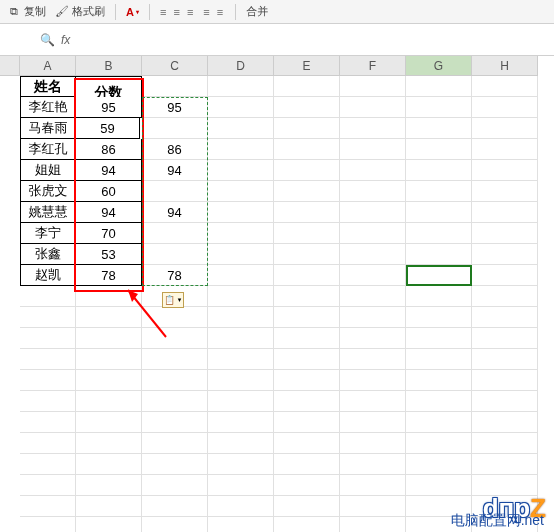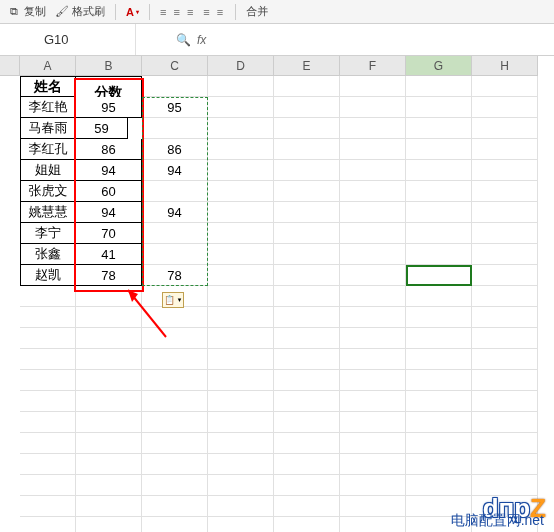--- a/index.html
+++ b/index.html
@@ -54,23 +54,20 @@
   <span class="ribbon-sep"></span>
   <span class="ribbon-item" style="letter-spacing:2px;color:#666;">≡ ≡ ≡</span>
   <span class="ribbon-item" style="letter-spacing:2px;color:#666;">≡ ≡</span>
   <span class="ribbon-sep"></span>
   <span class="ribbon-item">
     <span>合并</span>
   </span>
 </div>
 
 <div class="name-bar">
-  <div class="name-box">
-    <span>G10</span>
-  </div>
   <div class="fx-area">
     <span style="color:#888;">🔍</span>
     <span class="fx-ico">fx</span>
     <span></span>
   </div>
 </div>
 
 <div class="grid-wrap" style="height:476px;">
   <div class="corner"></div>
   <div class="col-headers" id="colHeaders">
@@ -94,21 +91,21 @@
       <div class="abs-cell " style="left: 452px; top: 0px; width: 66px; height: 21px;"></div>
       <div class="abs-cell bord-l bord-inner-r bord-inner-b" style="left: 0px; top: 21px; width: 56px; height: 21px;">李红艳</div>
       <div class="abs-cell bord-r bord-inner-b" style="left: 56px; top: 21px; width: 66px; height: 21px;">95</div>
       <div class="abs-cell " style="left: 122px; top: 21px; width: 66px; height: 21px;">95</div>
       <div class="abs-cell " style="left: 188px; top: 21px; width: 66px; height: 21px;"></div>
       <div class="abs-cell " style="left: 254px; top: 21px; width: 66px; height: 21px;"></div>
       <div class="abs-cell " style="left: 320px; top: 21px; width: 66px; height: 21px;"></div>
       <div class="abs-cell " style="left: 386px; top: 21px; width: 66px; height: 21px;"></div>
       <div class="abs-cell " style="left: 452px; top: 21px; width: 66px; height: 21px;"></div>
       <div class="abs-cell bord-l bord-inner-r bord-inner-b" style="left: 0px; top: 42px; width: 56px; height: 21px;">马春雨</div>
-      <div class="abs-cell bord-r bord-inner-b" style="left: 56px; top: 42px; width: 52px; height: 21px;">59</div>
+      <div class="abs-cell bord-r bord-inner-b" style="left: 56px; top: 42px; width: 64px; height: 21px;">59</div>
       <div class="abs-cell " style="left: 122px; top: 42px; width: 66px; height: 21px;"></div>
       <div class="abs-cell " style="left: 188px; top: 42px; width: 66px; height: 21px;"></div>
       <div class="abs-cell " style="left: 254px; top: 42px; width: 66px; height: 21px;"></div>
       <div class="abs-cell " style="left: 320px; top: 42px; width: 66px; height: 21px;"></div>
       <div class="abs-cell " style="left: 386px; top: 42px; width: 66px; height: 21px;"></div>
       <div class="abs-cell " style="left: 452px; top: 42px; width: 66px; height: 21px;"></div>
       <div class="abs-cell bord-l bord-inner-r bord-inner-b" style="left: 0px; top: 63px; width: 56px; height: 21px;">李红孔</div>
       <div class="abs-cell bord-r bord-inner-b" style="left: 56px; top: 63px; width: 66px; height: 21px;">86</div>
       <div class="abs-cell " style="left: 122px; top: 63px; width: 66px; height: 21px;">86</div>
       <div class="abs-cell " style="left: 188px; top: 63px; width: 66px; height: 21px;"></div>
@@ -142,21 +139,21 @@
       <div class="abs-cell " style="left: 452px; top: 126px; width: 66px; height: 21px;"></div>
       <div class="abs-cell bord-l bord-inner-r bord-inner-b" style="left: 0px; top: 147px; width: 56px; height: 21px;">李宁</div>
       <div class="abs-cell bord-r bord-inner-b" style="left: 56px; top: 147px; width: 66px; height: 21px;">70</div>
       <div class="abs-cell " style="left: 122px; top: 147px; width: 66px; height: 21px;"></div>
       <div class="abs-cell " style="left: 188px; top: 147px; width: 66px; height: 21px;"></div>
       <div class="abs-cell " style="left: 254px; top: 147px; width: 66px; height: 21px;"></div>
       <div class="abs-cell " style="left: 320px; top: 147px; width: 66px; height: 21px;"></div>
       <div class="abs-cell " style="left: 386px; top: 147px; width: 66px; height: 21px;"></div>
       <div class="abs-cell " style="left: 452px; top: 147px; width: 66px; height: 21px;"></div>
       <div class="abs-cell bord-l bord-inner-r bord-inner-b" style="left: 0px; top: 168px; width: 56px; height: 21px;">张鑫</div>
-      <div class="abs-cell bord-r bord-inner-b" style="left: 56px; top: 168px; width: 66px; height: 21px;">41</div>
+      <div class="abs-cell bord-r bord-inner-b" style="left: 56px; top: 168px; width: 66px; height: 21px;">53</div>
       <div class="abs-cell " style="left: 122px; top: 168px; width: 66px; height: 21px;"></div>
       <div class="abs-cell " style="left: 188px; top: 168px; width: 66px; height: 21px;"></div>
       <div class="abs-cell " style="left: 254px; top: 168px; width: 66px; height: 21px;"></div>
       <div class="abs-cell " style="left: 320px; top: 168px; width: 66px; height: 21px;"></div>
       <div class="abs-cell " style="left: 386px; top: 168px; width: 66px; height: 21px;"></div>
       <div class="abs-cell " style="left: 452px; top: 168px; width: 66px; height: 21px;"></div>
       <div class="abs-cell bord-l bord-inner-r bord-b" style="left: 0px; top: 189px; width: 56px; height: 21px;">赵凯</div>
       <div class="abs-cell bord-r bord-b" style="left: 56px; top: 189px; width: 66px; height: 21px;">78</div>
       <div class="abs-cell " style="left: 122px; top: 189px; width: 66px; height: 21px;">78</div>
       <div class="abs-cell " style="left: 188px; top: 189px; width: 66px; height: 21px;"></div>

